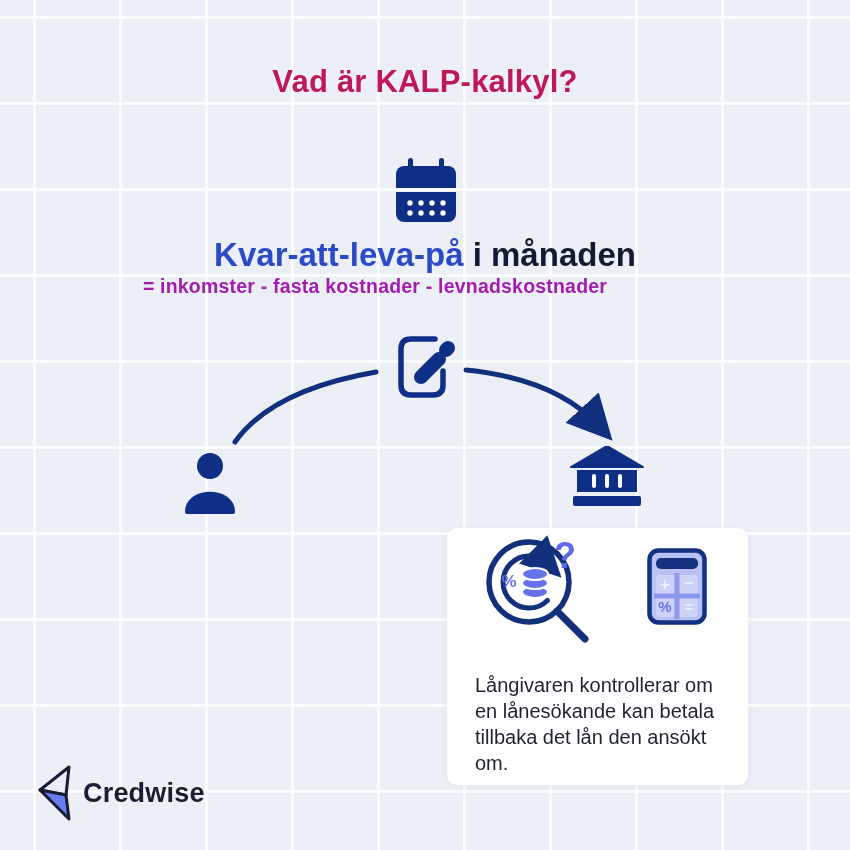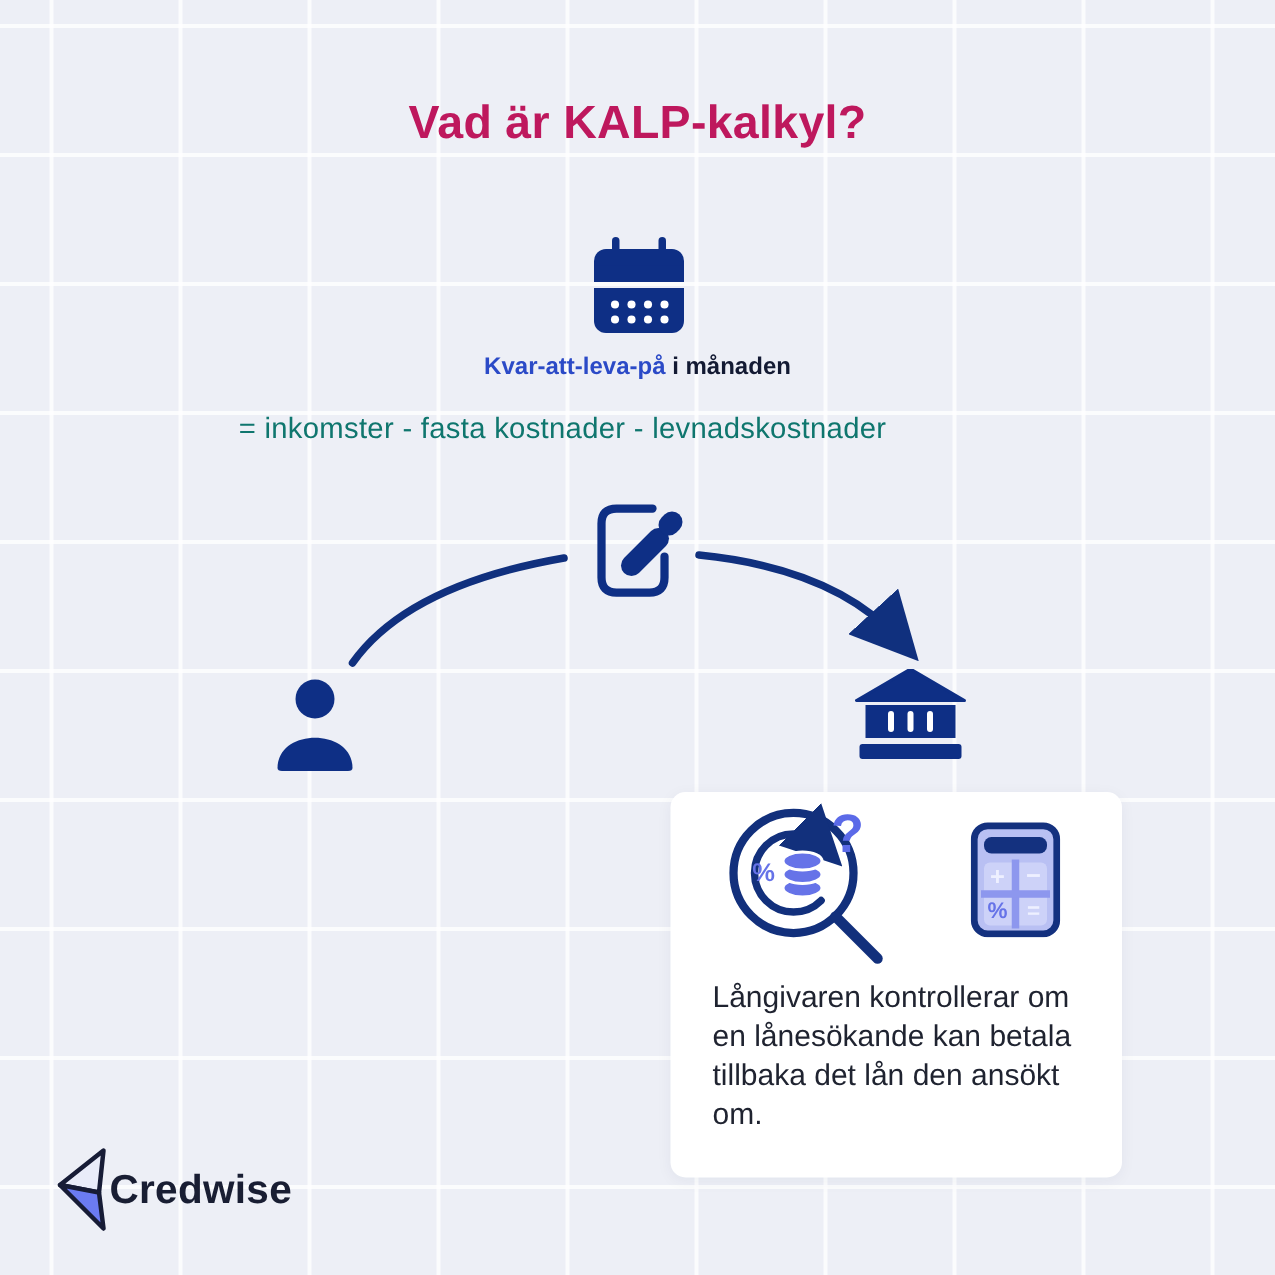--- a/index.html
+++ b/index.html
@@ -14,43 +14,43 @@
     background-position:33px 16px;
   }
   .abs{position:absolute;}
   .title{
     top:64px;left:0;width:850px;text-align:center;
     font-size:31px;font-weight:800;color:#be185d;letter-spacing:.2px;
   }
   .calendar{left:393px;top:158px;width:66px;height:66px;}
   .kalp-line{
     top:236px;left:0;width:850px;text-align:center;
-    font-size:16px;font-weight:800;color:#131a33;
+    font-size:33px;font-weight:800;color:#131a33;
   }
   .kalp-line .hl{color:#2b4ac7;}
   .equation{
     top:275px;left:0;width:750px;text-align:center;
-    font-size:19.5px;font-weight:400;color:#0f766e;letter-spacing:.2px;
+    font-size:19.5px;font-weight:700;color:#a21caf;letter-spacing:.2px;
   }
   .arcs{left:0;top:0;width:850px;height:850px;pointer-events:none;}
   .edit-ic{left:391px;top:331px;width:68px;height:70px;}
   .person-ic{left:183px;top:452px;width:54px;height:62px;}
   .bank-ic{left:570px;top:446px;width:74px;height:60px;}
   .card{
     left:447px;top:528px;width:301px;height:257px;background:#ffffff;
     border-radius:10px;box-shadow:0 2px 10px rgba(20,30,80,.05);
   }
   .magnifier{position:absolute;left:14px;top:6px;width:134px;height:112px;}
   .calc{position:absolute;left:200px;top:20px;width:60px;height:77px;}
   .card-text{
-    position:absolute;left:28px;top:124px;width:252px;
+    position:absolute;left:28px;top:144px;width:252px;
     font-size:20px;line-height:26px;color:#1f2330;
   }
   .footer{
-    left:33px;top:764px;display:flex;align-items:center;
+    left:33px;top:764px;display:flex;align-items:center;gap:10px;
   }
   .brand{
     font-size:27px;font-weight:800;color:#191e33;letter-spacing:.2px;
   }
   .logo-mark{width:40px;height:58px;}
   svg text{font-family:"Liberation Sans",sans-serif;}
 </style>
 </head>
 <body>
 

